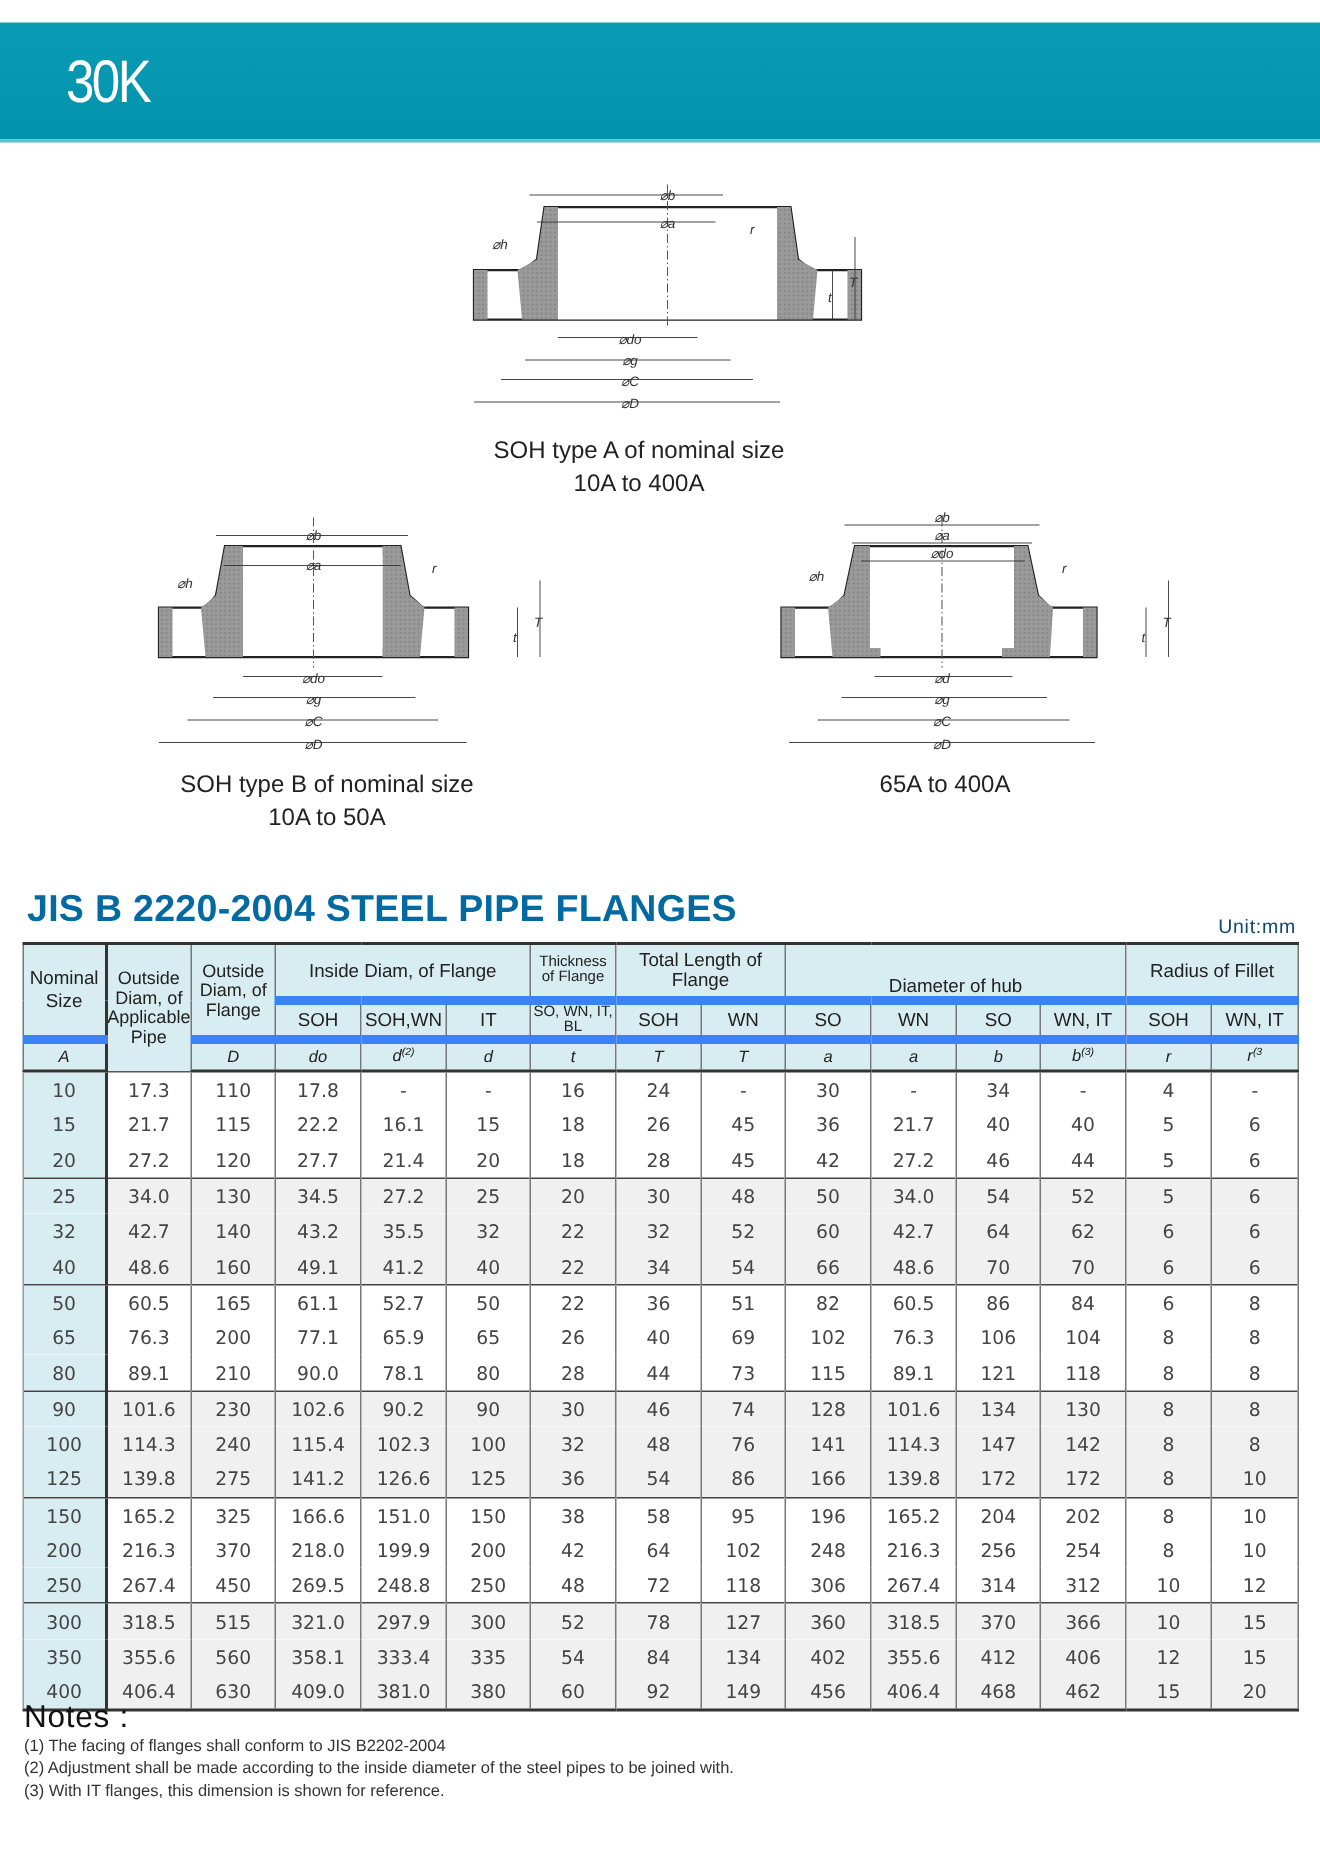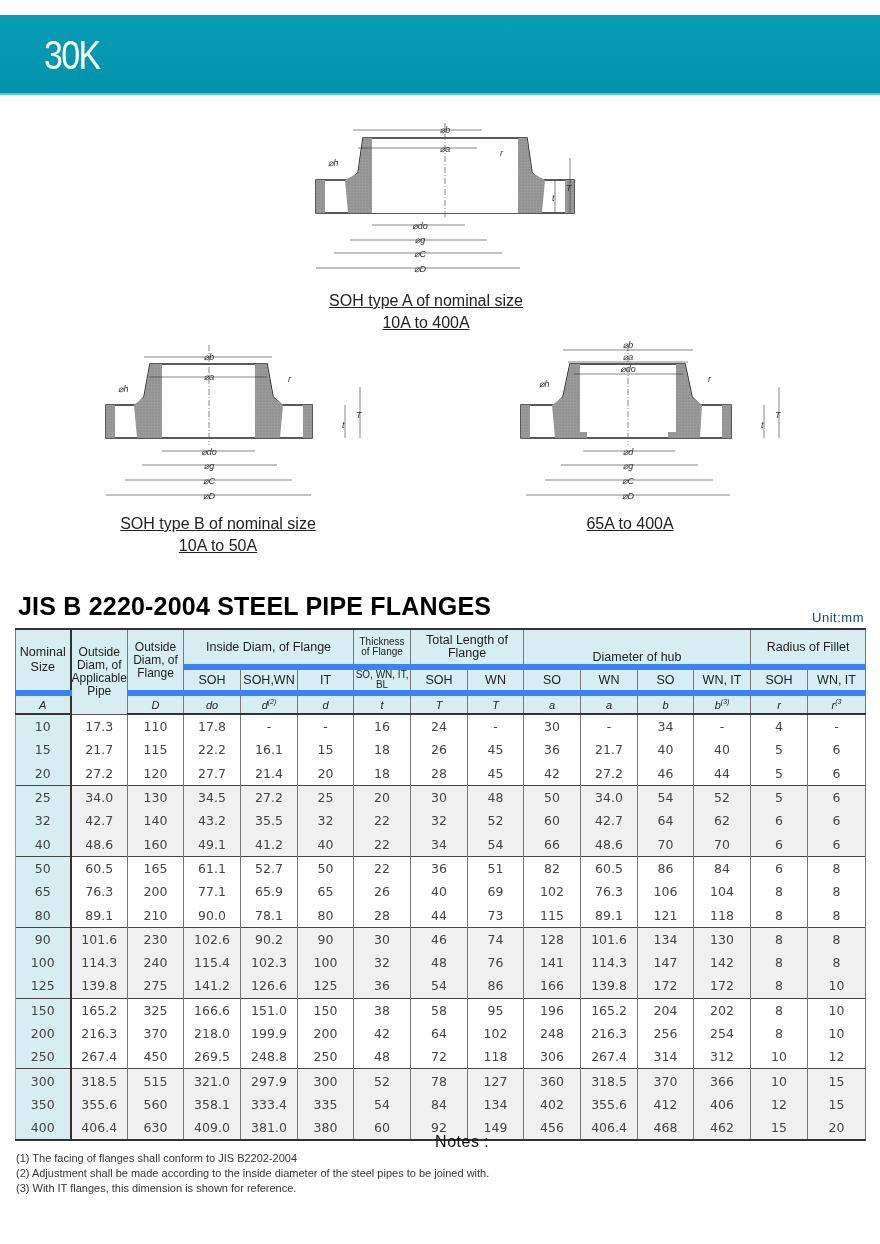--- a/index.html
+++ b/index.html
@@ -13,25 +13,25 @@
     border-bottom: 2px solid #5cc3d3;
   }
   .banner-title {
     position: absolute; left: 44px; top: 18px; color: #fff;
     font-family: "Liberation Sans", sans-serif; font-size: 40px;
     letter-spacing: -2px; transform: scaleX(0.85); transform-origin: left;
   }
   .diagram { position: absolute; }
   .diagram svg { display: block; }
   .caption {
-    position: absolute; text-align: center; font-size: 16px; line-height: 22px; color: #222; text-decoration: underline;
+    position: absolute; text-align: center; font-size: 16px; line-height: 22px; color: #222;
   }
   .doc-title {
     position: absolute; left: 18px; top: 592px; font-size: 25px; font-weight: bold;
-    color: #000000; letter-spacing: 0.2px;
+    color: #0369a1; letter-spacing: 0.2px;
   }
   .unit {
     position: absolute; right: 16px; top: 610px; font-size: 13px; color: #0c4a6e; letter-spacing: 0.5px;
   }
   table.spec {
     position: absolute; left: 15px; top: 628px; width: 850px;
     border-collapse: collapse; table-layout: fixed;
     font-family: "DejaVu Sans", sans-serif; font-size: 12px;
   }
   table.spec th, table.spec td {
@@ -48,21 +48,21 @@
   table.spec th.sym { font-style: italic; font-size: 11px; height: 17px; border-bottom: 2px solid #333; }
   table.spec th.sym sup { font-size: 7px; }
   table.spec td {
     height: 23.3px; color: #444; font-weight: normal; font-size: 12.5px;
   }
   table.spec td.size { background: #d8edf2; border-left: 1px solid #999; border-right: 2px solid #333; }
   table.spec tbody tr.group-start td { border-top: 1.5px solid #444; }
   table.spec tbody tr.shade td:not(.size) { background: #f0f0f0; }
   table.spec tbody tr:last-child td { border-bottom: 2px solid #333; }
   .notes { position: absolute; left: 16px; top: 1133px; }
-  .notes-title { font-size: 16px; color: #111; letter-spacing: 0.5px; text-align: right; }
+  .notes-title { font-size: 21px; color: #111; letter-spacing: 0.5px; }
   .note { font-size: 11px; color: #333; line-height: 15px; }
 </style>
 </head>
 <body>
 
 <div class="banner">
   <div class="banner-title">30K</div>
 </div>
 
 <div class="diagram" style="left:300px; top:118px;">

